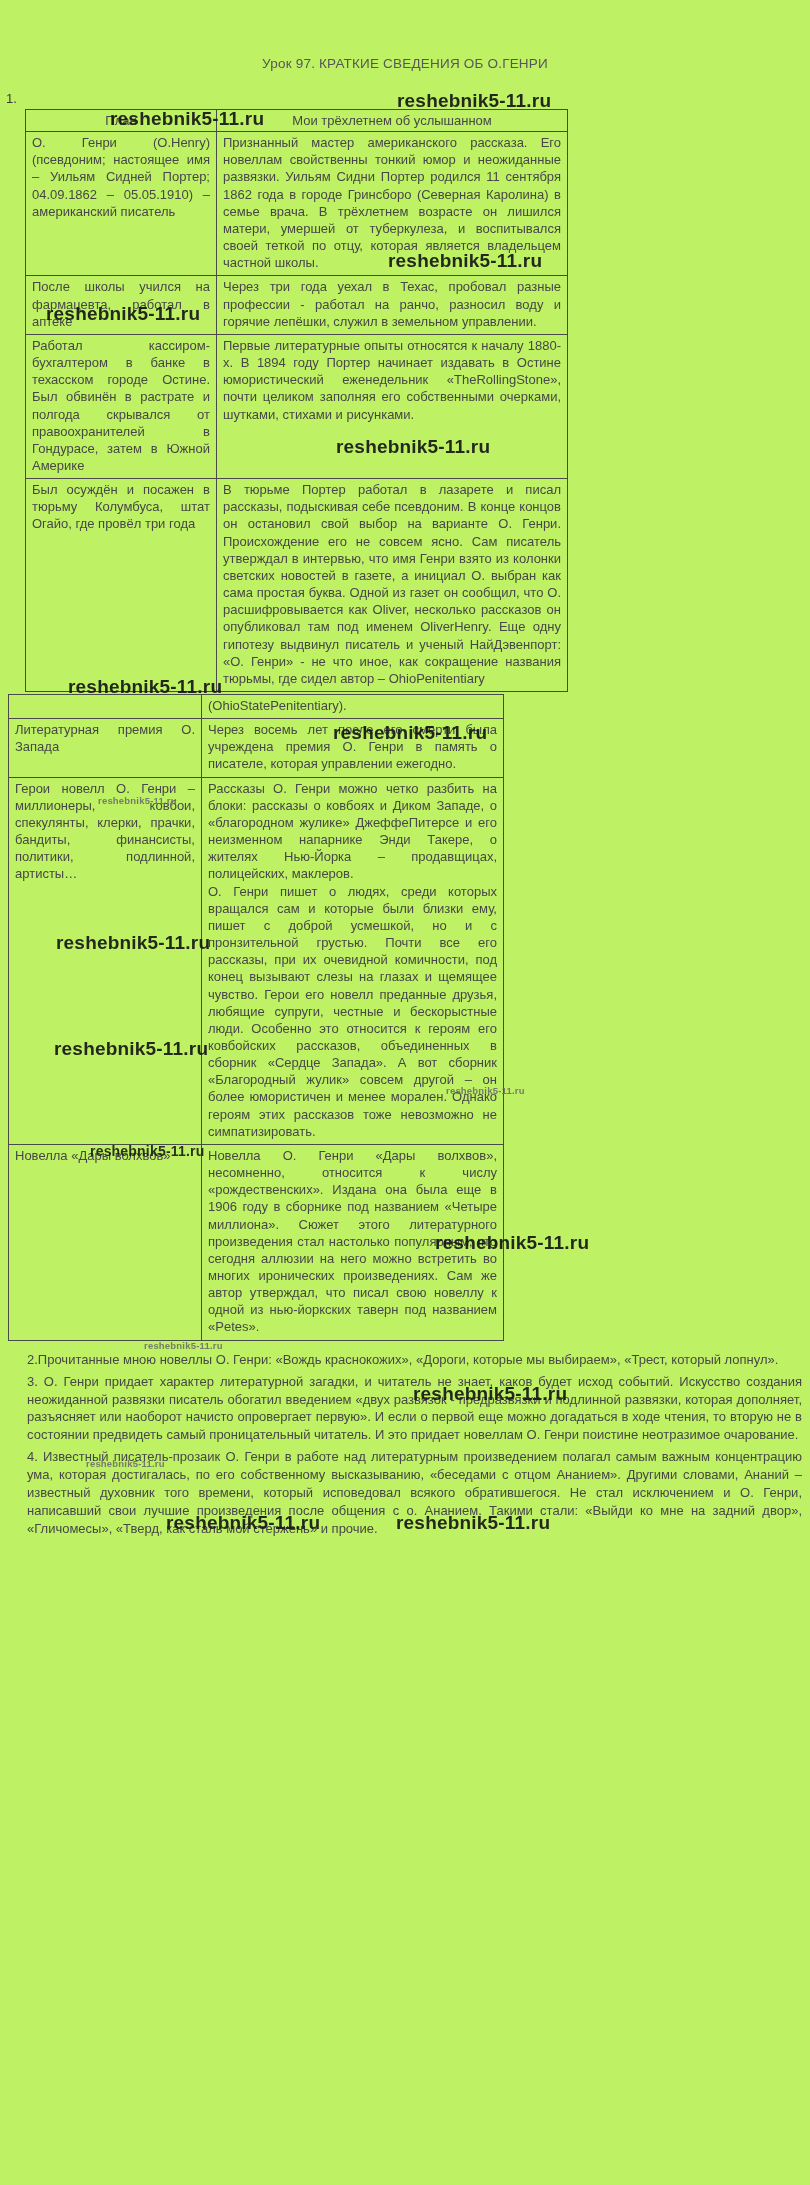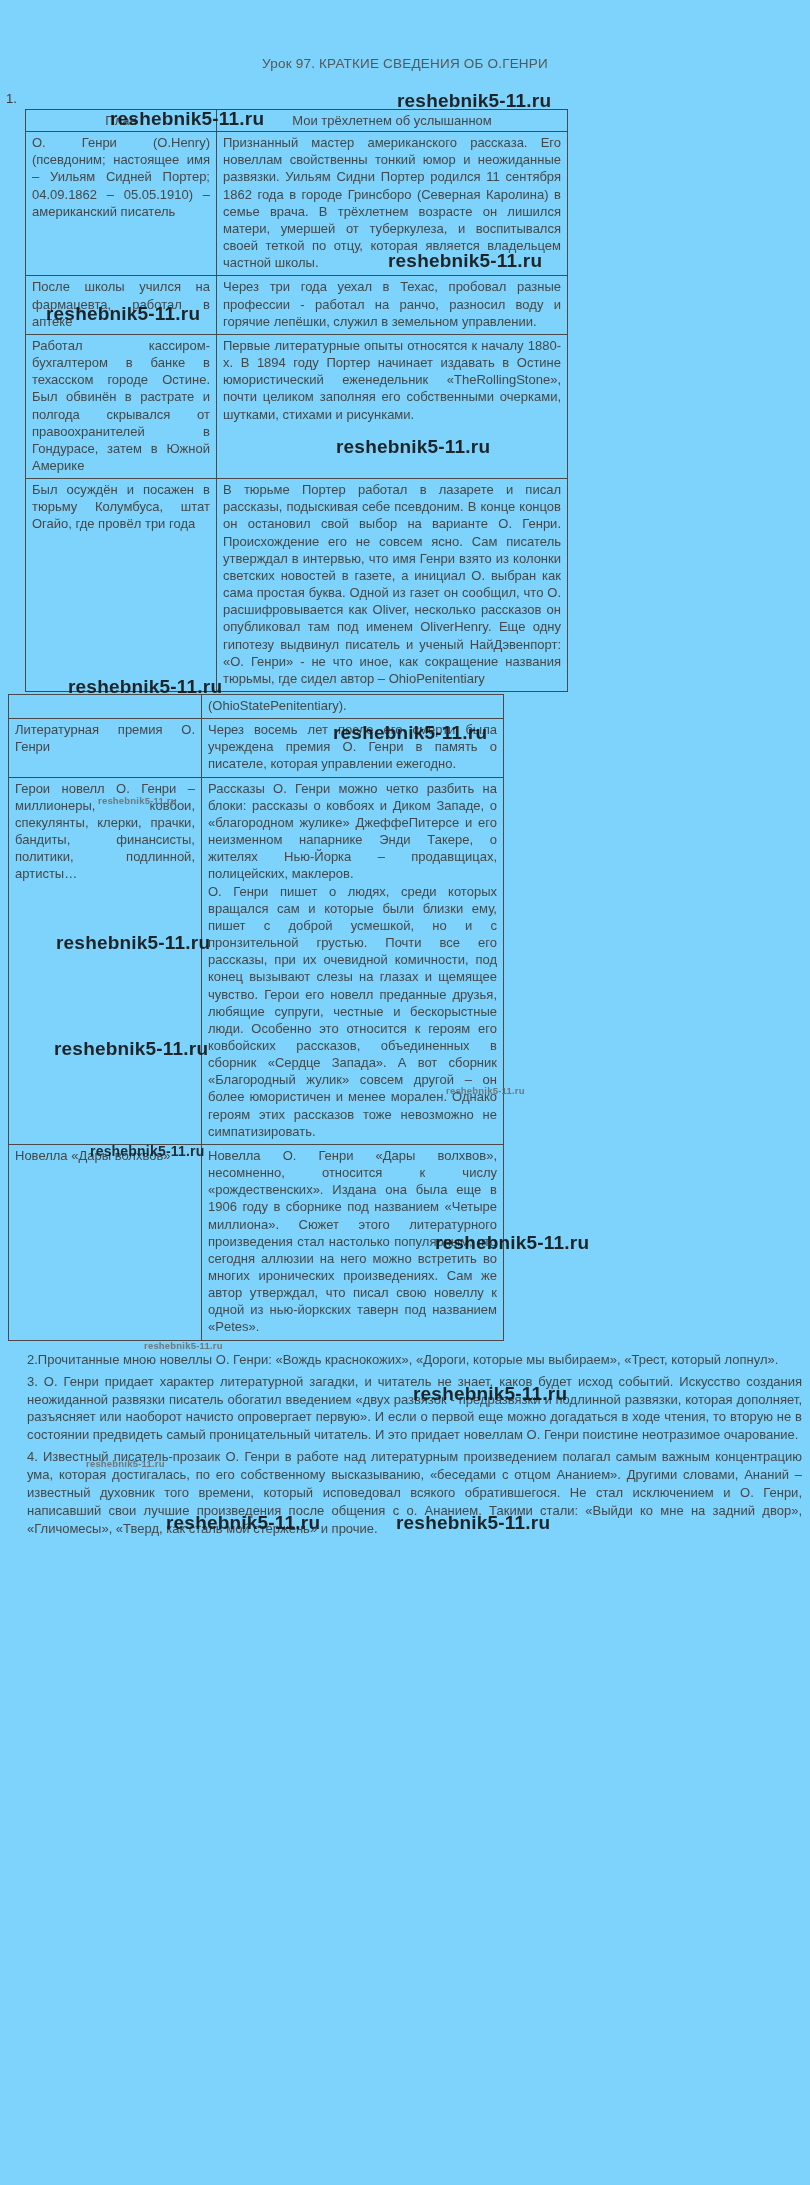--- a/index.html
+++ b/index.html
@@ -7,21 +7,21 @@
   body {
     width:810px; height:2185px;
     font-family:"Liberation Sans", sans-serif;
     color:#474747;
     position:relative;
     overflow:hidden;
   }
   .page {
     position:relative;
     width:810px; height:2185px;
-    background:#7dd3fc;
+    background:#bef264;
     padding-top:56px;
   }
   .doc-title {
     text-align:center;
     font-size:13.5px;
     color:#575757;
     margin-bottom:20px;
     letter-spacing:0.2px;
   }
   .item-number {
@@ -118,21 +118,21 @@
     <colgroup>
         <col class="c1">
         <col class="c2">
       </colgroup>
     <tbody>
       <tr>
         <td></td>
         <td>(OhioStatePenitentiary).</td>
       </tr>
       <tr>
-        <td>Литературная премия О. Генри</td>
+        <td>Литературная премия О. Запада</td>
         <td>Через восемь лет после его смерти была учреждена премия О. Генри в память о писателе, которая управлении ежегодно.</td>
       </tr>
       <tr>
         <td>Герои новелл О. Генри – миллионеры, ковбои, спекулянты, клерки, прачки, бандиты, финансисты, политики, подлинной, артисты…</td>
         <td>Рассказы О. Генри можно четко разбить на блоки: рассказы о ковбоях и Диком Западе, о «благородном жулике» ДжеффеПитерсе и его неизменном напарнике Энди Такере, о жителях Нью-Йорка – продавщицах, полицейских, маклеров.
 О. Генри пишет о людях, среди которых вращался сам и которые были близки ему, пишет с доброй усмешкой, но и с пронзительной грустью. Почти все его рассказы, при их очевидной комичности, под конец вызывают слезы на глазах и щемящее чувство. Герои его новелл преданные друзья, любящие супруги, честные и бескорыстные люди. Особенно это относится к героям его ковбойских рассказов, объединенных в сборник «Сердце Запада». А вот сборник «Благородный жулик» совсем другой – он более юмористичен и менее морален. Однако героям этих рассказов тоже невозможно не симпатизировать.</td>
       </tr>
       <tr>
         <td>Новелла «Дары волхвов»</td>
         <td>Новелла О. Генри «Дары волхвов», несомненно, относится к числу «рождественских». Издана она была еще в 1906 году в сборнике под названием «Четыре миллиона». Сюжет этого литературного произведения стал настолько популярным, что сегодня аллюзии на него можно встретить во многих иронических произведениях. Сам же автор утверждал, что писал свою новеллу к одной из нью-йоркских таверн под названием «Petes».</td>

